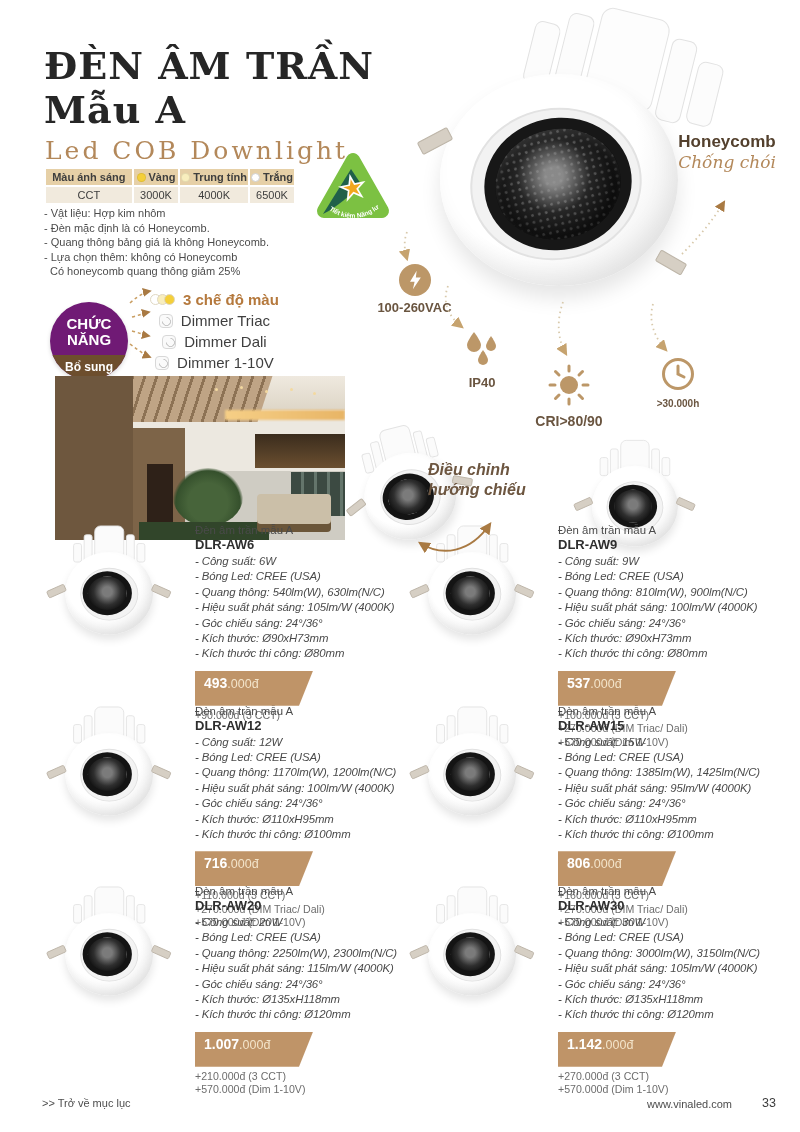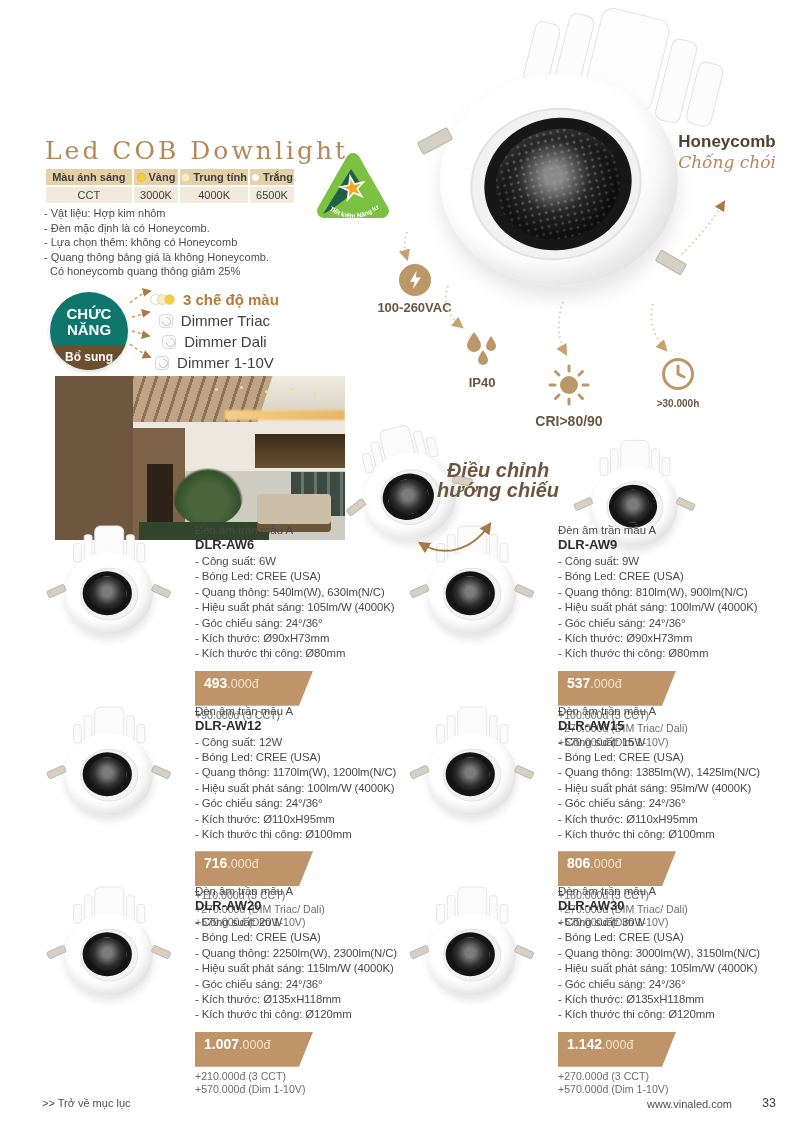--- a/index.html
+++ b/index.html
@@ -18,21 +18,21 @@
   .dot { display:inline-block; width:9px; height:9px; border-radius:50%; margin-right:3px; vertical-align:-1px; border:1px solid rgba(0,0,0,.08); }
   .dot-0 { background:#f4cf3a; } .dot-1 { background:#f8eebe; } .dot-2 { background:#ffffff; border-color:#cfcfcf; }
 
   .notes { position:absolute; left:44px; top:206px; width:300px; font-size:11px; line-height:14.5px; color:#4c4c4c; }
   .notes .cont { padding-left:6px; }
 
   
   .energy { position:absolute; left:313px; top:150px; width:80px; height:74px; }
 
   
-  .fbadge { position:absolute; left:50px; top:292px; width:78px; height:78px; border-radius:50%; background:#0f766e; overflow:hidden; box-shadow:0 2px 4px rgba(0,0,0,.15); text-align:center; }
+  .fbadge { position:absolute; left:50px; top:302px; width:78px; height:78px; border-radius:50%; background:#701a75; overflow:hidden; box-shadow:0 2px 4px rgba(0,0,0,.15); text-align:center; }
   .fbadge .l1 { margin-top:14px; color:#fff; font-weight:bold; font-size:15px; line-height:16px; }
   .fbadge .l2 { position:absolute; left:0; bottom:0; width:100%; height:25px; background:#6d4e2d; color:#fff; font-weight:bold; font-size:12px; line-height:24px; }
   .features { position:absolute; left:150px; top:289px; }
   .feat { display:flex; align-items:center; height:21px;justify-content:center; }
   .feat .txt { font-size:15px; color:#3f3f3f; margin-left:8px; }
   .feat.accent .txt { color:#b5793d; font-weight:bold; }
   .tricct { display:flex; }
   .tricct span { width:11px; height:11px; border-radius:50%; border:1px solid #e0d8c2; }
   .tricct span+span { margin-left:-4px; }
   .tc0{background:#fff;} .tc1{background:#f8eebe;} .tc2{background:#f4cf3a;}
@@ -86,47 +86,51 @@
   .lampsm .fins i { background:#fbfbfb; border:1px solid #e3e3e3; border-radius:3px; width:10px; }
   .lampsm .fins .s1{height:22px;} .lampsm .fins .s2{height:32px;}
   .lampsm .fins .cap{width:34px; height:42px; border-radius:7px; }
   .lampsm .body { position:absolute; left:50%; top:34px; transform:translateX(-50%); width:100px; height:94px; border-radius:50%; background:radial-gradient(circle at 42% 35%, #ffffff 50%, #efefef 75%, #dddddd 100%); box-shadow:0 6px 10px rgba(0,0,0,.10), inset -4px -6px 10px rgba(0,0,0,.05); }
   .lampsm .ring { position:absolute; left:50%; top:52px; transform:translateX(-50%); width:66px; height:60px; border-radius:50%; background:#f3f3f3; border:1px solid #e0e0e0; }
   .lampsm .lens { position:absolute; left:50%; top:56px; transform:translateX(-54%); width:56px; height:50px; border-radius:50%; border:6px solid #141414; background:radial-gradient(circle at 50% 45%, #7b7b7b 0 18%, #2f2f2f 50%, #0d0d0d 80%); }
   .lampsm .clipL { left:2px; top:74px; width:22px; height:9px; transform:rotate(-24deg); border-radius:2px; }
   .lampsm .clipR { right:2px; top:74px; width:22px; height:9px; transform:rotate(24deg); border-radius:2px; }
   .midL { position:absolute; left:336px; top:416px; transform:rotate(-14deg) scale(.92); }
   .midR { position:absolute; left:562px; top:426px; transform:scale(.86); }
-  .adjust { position:absolute; left:428px; top:460px; width:140px; text-align:center; font-style:italic; font-weight:bold; font-size:20px; line-height:20px; color:#6d5640; }
+  .adjust { position:absolute; left:428px; top:460px; width:140px; text-align:left; font-style:italic; font-weight:bold; font-size:16px; line-height:20px; color:#6d5640; }
 
   
   .products { position:absolute; left:45px; top:520px; width:748px; display:grid; grid-template-columns:363px 385px; grid-auto-rows:180.5px; }
   .product { display:flex; align-items:flex-start; }
   .pimg { flex:0 0 150px; transform:scale(.88); transform-origin:top left; margin-top:2px; }
   .pinfo { flex:1; padding-top:4px; padding-right:6px; }
   .pcat { font-size:11.4px; color:#4a4a4a; }
   .pmodel { font-size:13px; font-weight:bold; color:#2e2e2e; margin:1px 0 2px; }
-  .pspecs { font-size:11.4px; color:#4a4a4a; line-height:15.4px; letter-spacing:-.1px; }
+  .pspecs { font-size:11.4px; color:#4a4a4a; line-height:15.4px; letter-spacing:-.1px;font-style:italic; }
   .ribbon { margin-top:9px; display:inline-block; min-width:118px; padding:3px 22px 14px 9px; background:#bf9468; clip-path:polygon(0 0, 100% 0, calc(100% - 14px) 100%, 0 100%); }
   .ribbon .amt { font-size:14px; font-weight:bold; color:#ffffff; }
   .ribbon .unit { font-size:12.5px; color:#f3e4ca; }
   .pextras { margin-top:3px; font-size:10.6px; color:#6d6d6d; line-height:13.5px; }
 
   
   .foot-left { position:absolute; left:42px; top:1097px; font-size:11px; color:#4d4d4d; }
   .foot-site { position:absolute; right:68px; top:1098px; font-size:11px; color:#4d4d4d; }
   .foot-page { position:absolute; right:24px; top:1096px; font-size:12.5px; color:#3c3c3c; }
 
   .overlay { position:absolute; inset:0; width:800px; height:1132px; pointer-events:none; }
 </style>
 </head>
 <body>
 
 <div class="page">
 
+  <div class="title">
+    <div>ĐÈN ÂM TRẦN</div>
+    <div>Mẫu A</div>
+  </div>
   <div class="subtitle">Led COB Downlight</div>
 
   <table class="cct-table">
     <tbody>
         <tr class="hd">
       <td style="width:92px">Màu ánh sáng</td>
       <td style="width:48px"><span class="dot dot-0"></span><span>Vàng</span></td>
       <td style="width:66px"><span class="dot dot-1"></span><span>Trung tính</span></td>
       <td style="width:46px"><span class="dot dot-2"></span><span>Trắng</span></td>
     </tr>
@@ -147,22 +151,22 @@
           <path id="ebc" d="M13,57 A36,32 0 0 0 67,57"></path>
         </defs>
       <text font-size="6.5" fill="#ffffff" font-weight="bold"><textPath href="#ebc" startOffset="4">Tiết kiệm Năng lượng</textPath></text>
       <text x="40" y="48" text-anchor="middle" font-size="30" fill="#f2a71d" stroke="#ffffff" stroke-width="1.6" transform="rotate(-12 40 40)">★</text>
     </svg>
   </div>
 
   <div class="notes">
     <div>- Vật liệu: Hợp kim nhôm</div>
     <div>- Đèn mặc định là có Honeycomb.</div>
+    <div>- Quang thông bảng giá là không Honeycomb.</div>
     <div>- Lựa chọn thêm: không có Honeycomb</div>
-    <div>- Quang thông bảng giá là không Honeycomb.</div>
     <div class="cont">Có honeycomb quang thông giảm 25%</div>
   </div>
 
   <div class="fbadge">
     <div class="l1"><span>CHỨC</span><br><span>NĂNG</span></div>
     <div class="l2">Bổ sung</div>
   </div>
 
   <div class="features">
     <div class="feat accent">

